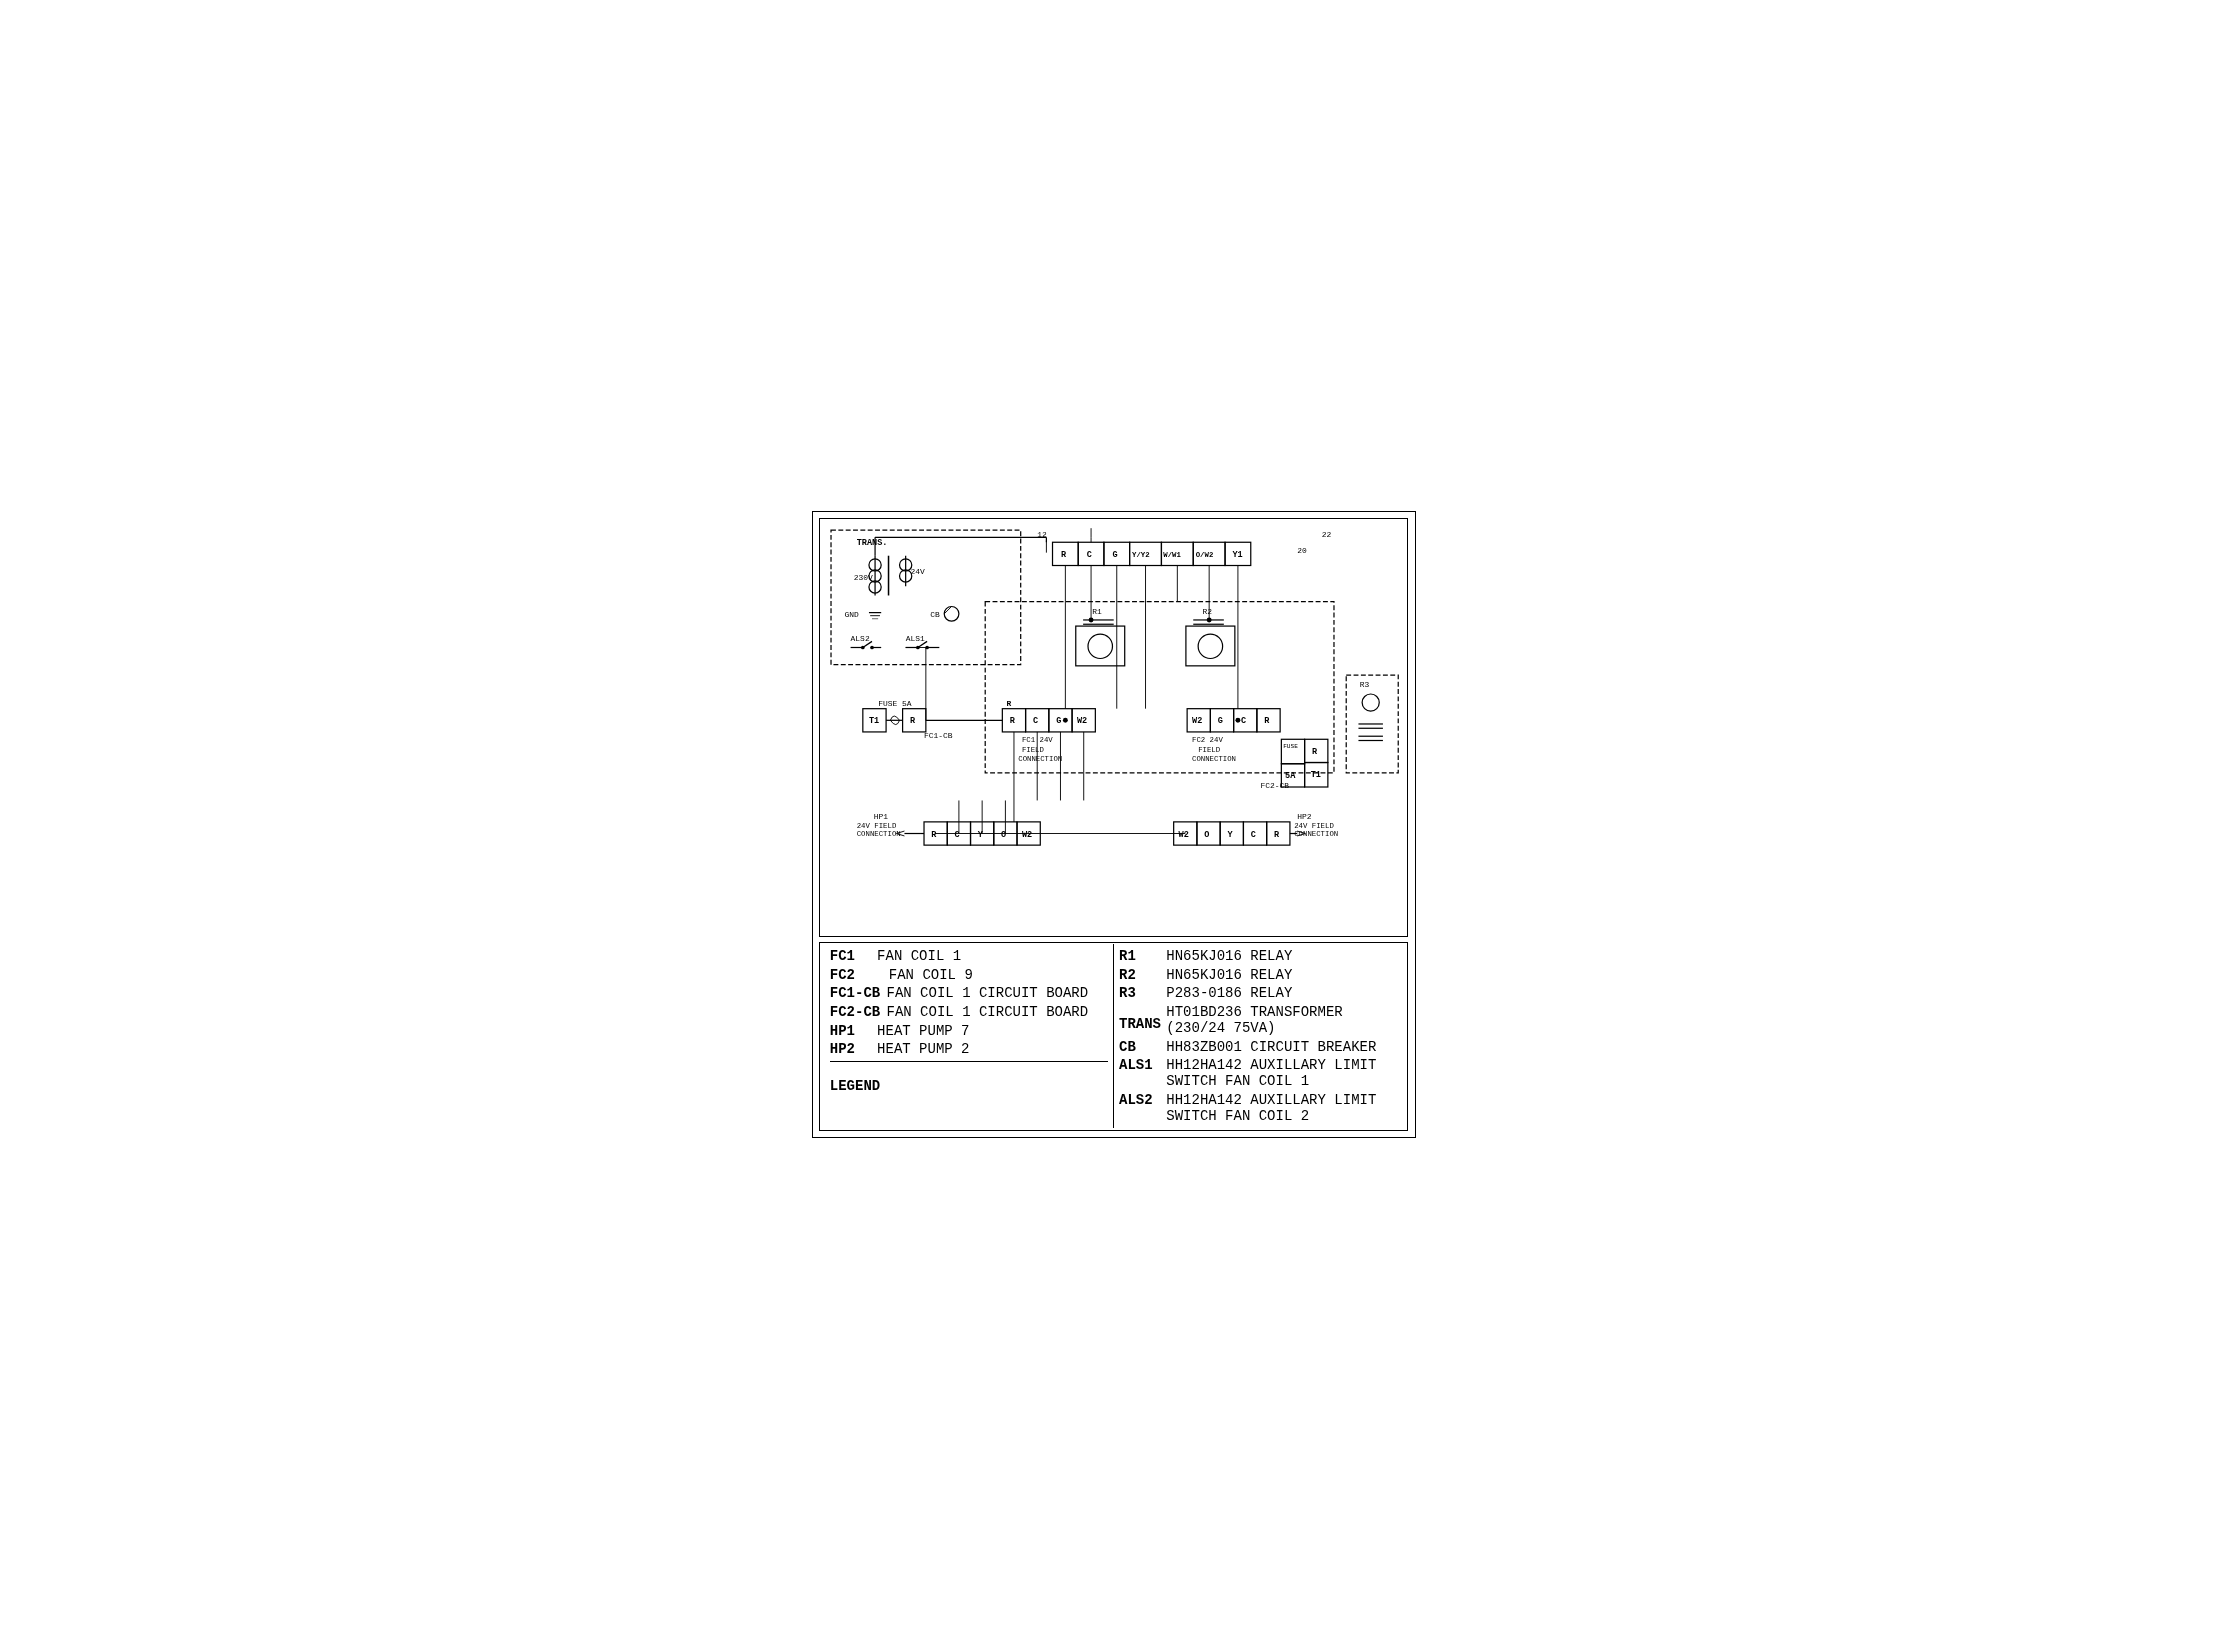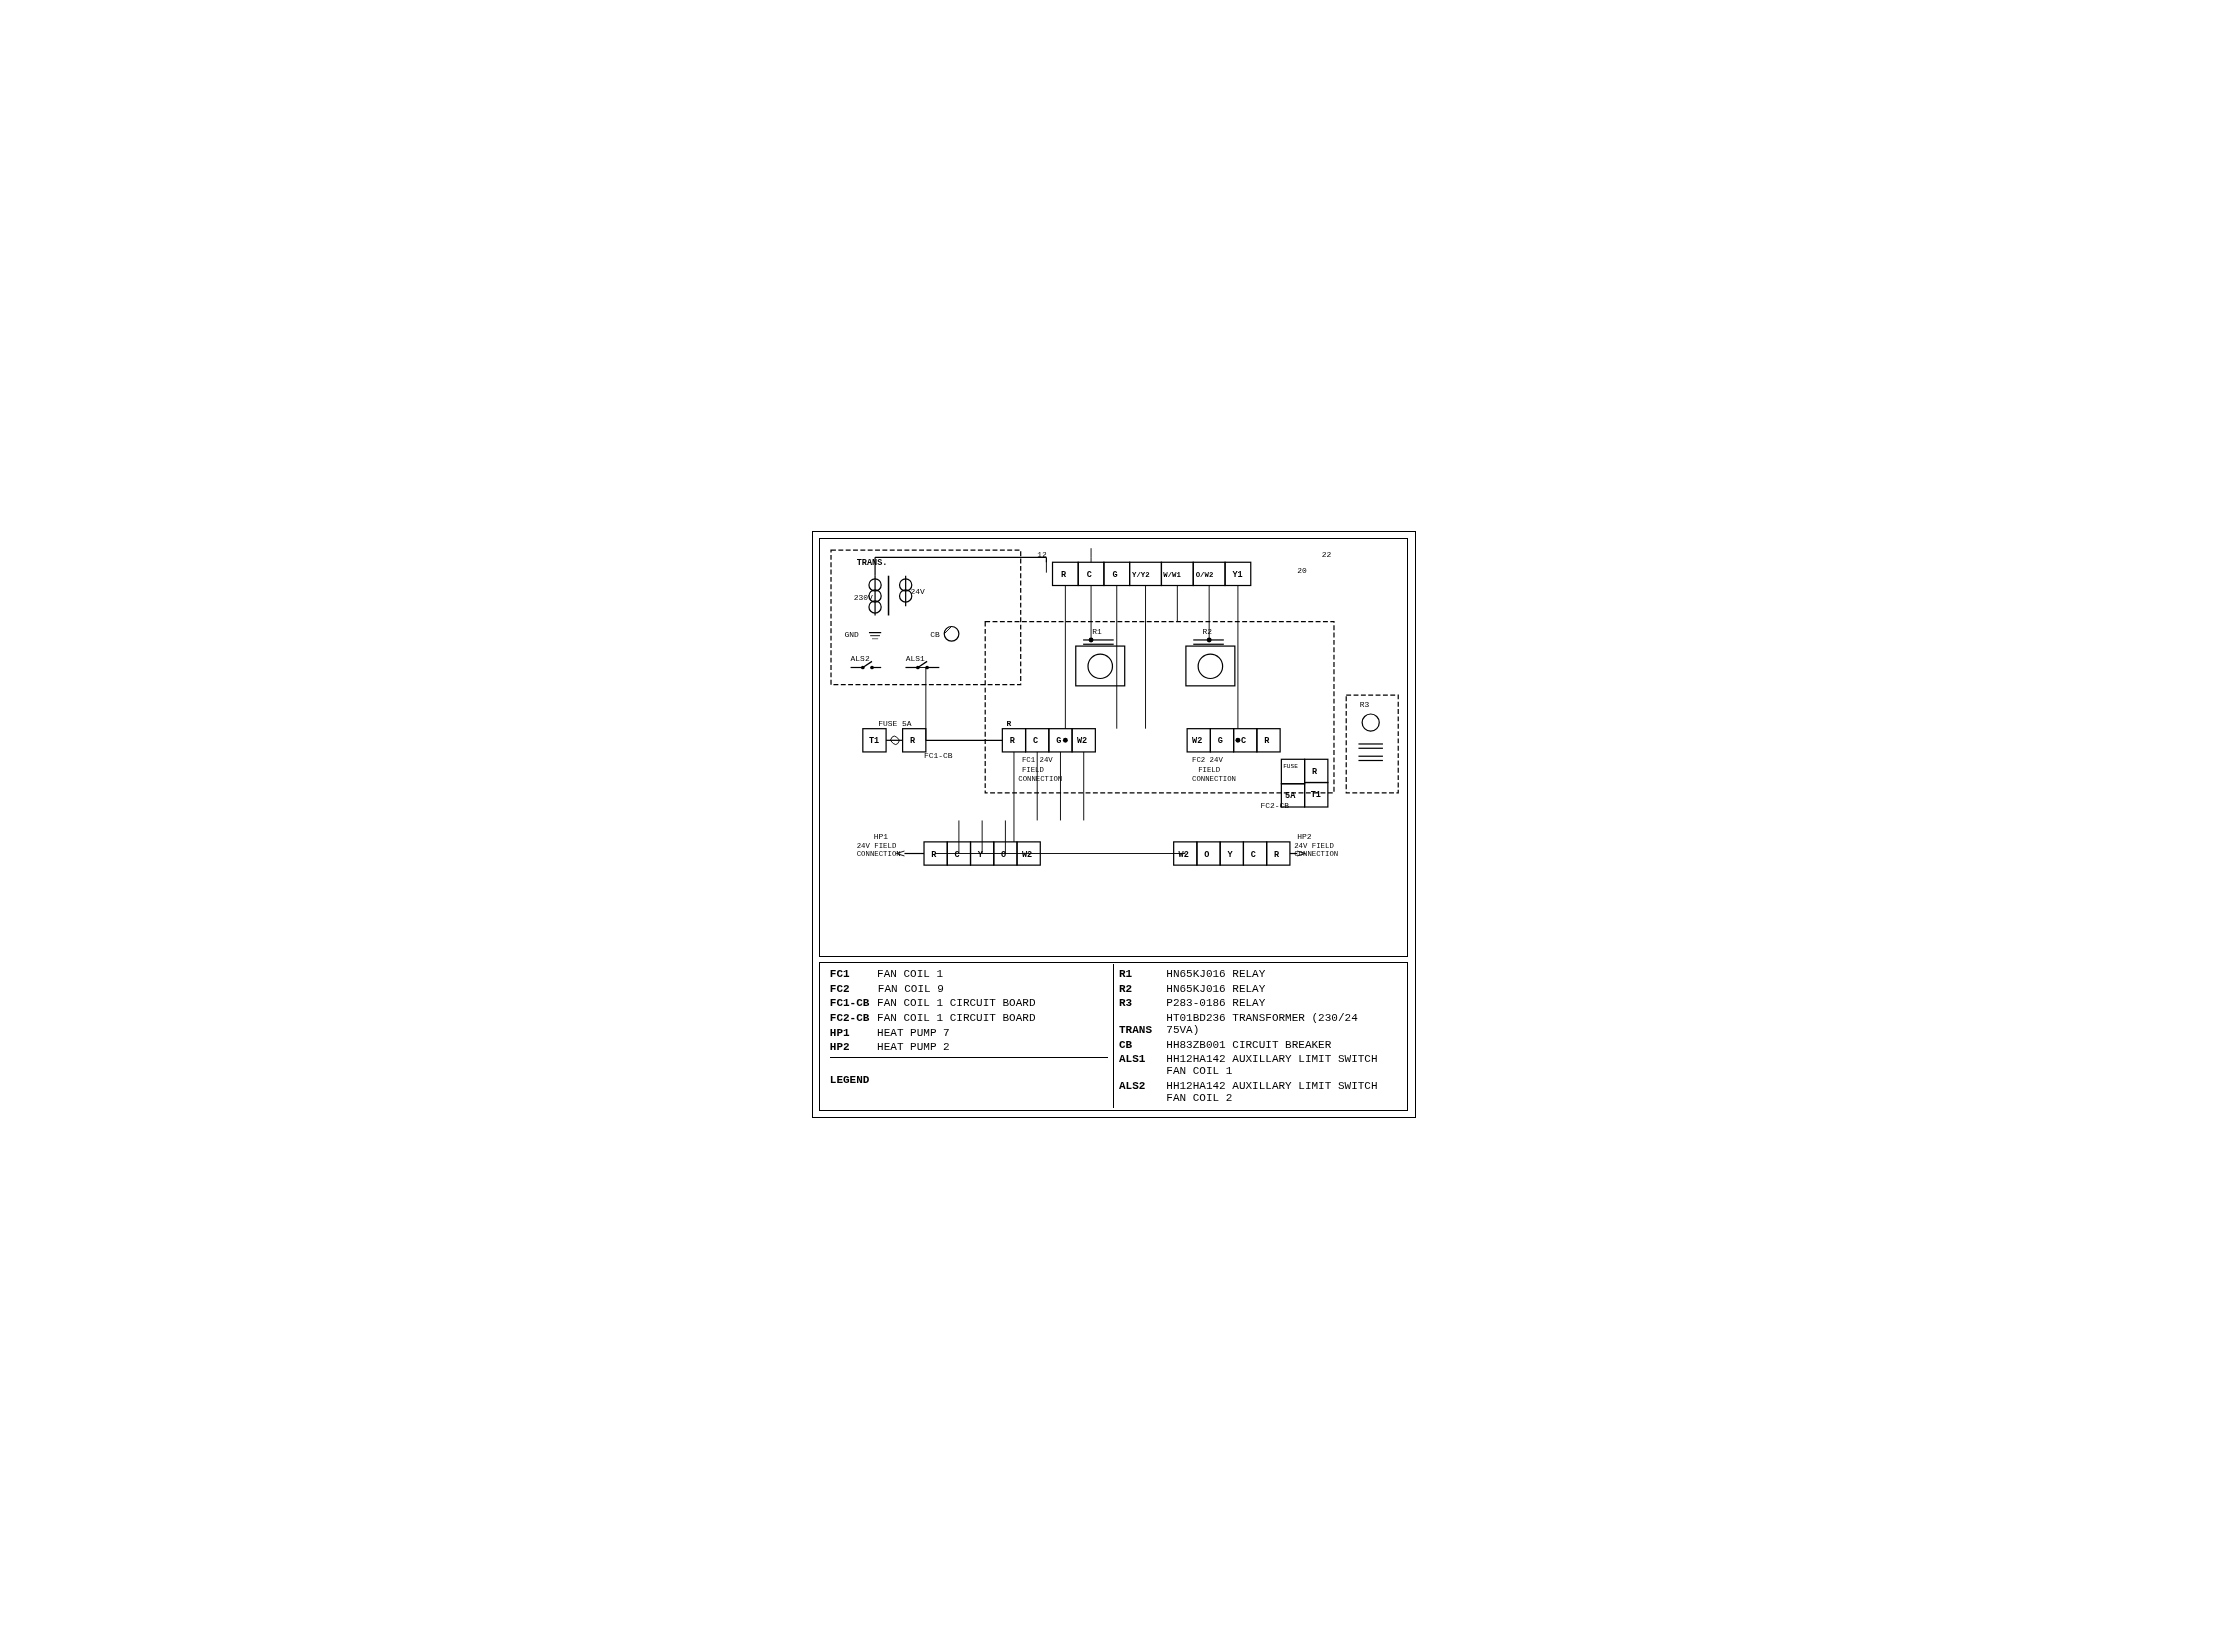--- a/index.html
+++ b/index.html
@@ -27,21 +27,21 @@
     }
     svg {
       width: 100%;
       height: auto;
       display: block;
     }
     .legend-table {
       width: 100%;
       border: 1.3px solid #000;
       border-collapse: collapse;
-      font-size: 11px;
+      font-size: 14px;
     }
     .legend-table td {
       padding: 1.9px 5px;
       vertical-align: top;
       border: none;
     }
   </style>
 </head>
 <body>
 
@@ -294,21 +294,21 @@
         <tr>
       <td colspan="2" style="border-bottom: 0.9px solid #000; border-right: 0.9px solid #000;">
         <table style="width:100%; border-collapse:collapse;">
           <tbody>
                 <tr>
             <td style="width:50%; vertical-align:top; padding:2.5px 5px; border-right:0.6px solid #000;">
               <div style="display:flex; gap:6.3px; padding:1.3px 0;">
                 <span style="font-weight:bold; min-width:41px;">FC1</span>
                 <span>FAN COIL 1</span>
               </div>
-              <div style="display:flex; gap:7px; padding:1.3px 0;align-items:flex-end;">
+              <div style="display:flex; gap:18px; padding:1.3px 0;align-items:flex-end;">
                 <span style="font-weight:bold; min-width:41px;">FC2</span>
                 <span>FAN COIL 9</span>
               </div>
               <div style="display:flex; gap:6.3px; padding:1.3px 0;">
                 <span style="font-weight:bold; min-width:41px;">FC1-CB</span>
                 <span>FAN COIL 1 CIRCUIT BOARD</span>
               </div>
               <div style="display:flex; gap:6.3px; padding:1.3px 0;">
                 <span style="font-weight:bold; min-width:41px;">FC2-CB</span>
                 <span>FAN COIL 1 CIRCUIT BOARD</span>

